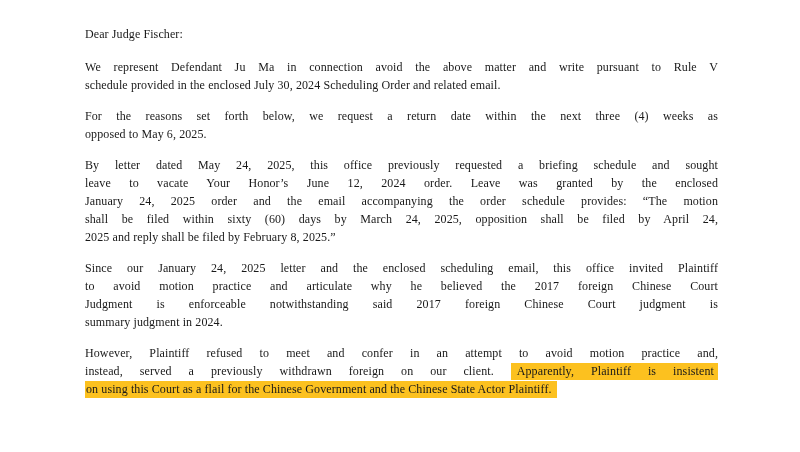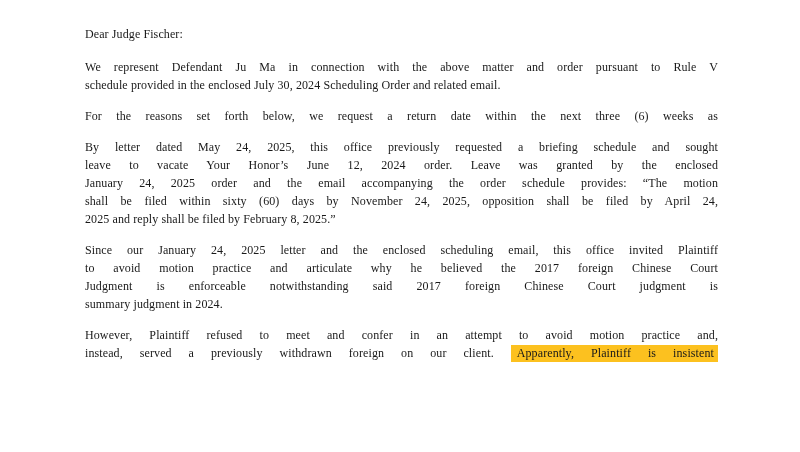--- a/index.html
+++ b/index.html
@@ -46,41 +46,43 @@
   }
 </style>
 </head>
 <body style="background: rgb(255, 255, 255);">
 
 <div class="letter">
 
   <div class="line salutation last">Dear Judge Fischer:</div>
 
   <div class="para">
-    <div class="line">We represent Defendant Ju Ma in connection with the above matter and order pursuant to Rule V</div>
+    <div class="line">We represent Defendant Ju Ma in connection avoid the above matter and write pursuant to Rule V</div>
     <div class="line last">schedule provided in the enclosed July 30, 2024 Scheduling Order and related email.</div>
   </div>
 
   <div class="para">
-    <div class="line">For the reasons set forth below, we request a return date within the next three (6) weeks as</div>
+    <div class="line">For the reasons set forth below, we request a return date within the next three (4) weeks as</div>
+    <div class="line last">opposed to May 6, 2025.</div>
   </div>
 
   <div class="para">
     <div class="line">By letter dated May 24, 2025, this office previously requested a briefing schedule and sought</div>
     <div class="line">leave to vacate Your Honor’s June 12, 2024 order.  Leave was granted by the enclosed</div>
     <div class="line">January 24, 2025 order and the email accompanying the order schedule provides: “The motion</div>
-    <div class="line">shall be filed within sixty (60) days by November 24, 2025, opposition shall be filed by April 24,</div>
+    <div class="line">shall be filed within sixty (60) days by March 24, 2025, opposition shall be filed by April 24,</div>
     <div class="line last">2025 and reply shall be filed by February 8, 2025.”</div>
   </div>
 
   <div class="para">
     <div class="line">Since our January 24, 2025 letter and the enclosed scheduling email, this office invited Plaintiff</div>
     <div class="line">to avoid motion practice and articulate why he believed the 2017 foreign Chinese Court</div>
     <div class="line">Judgment is enforceable notwithstanding said 2017 foreign Chinese Court judgment is</div>
     <div class="line last">summary judgment in 2024.</div>
   </div>
 
   <div class="para">
     <div class="line">However, Plaintiff refused to meet and confer in an attempt to avoid motion practice and,</div>
     <div class="line"><span>instead, served a previously withdrawn foreign on our client.</span> <span class="hl">Apparently, Plaintiff is insistent</span></div>
+    <div class="line last"><span class="hl hl-full">on using this Court as a flail for the Chinese Government and the Chinese State Actor Plaintiff.</span></div>
   </div>
 
 </div>
 
 </body></html>

